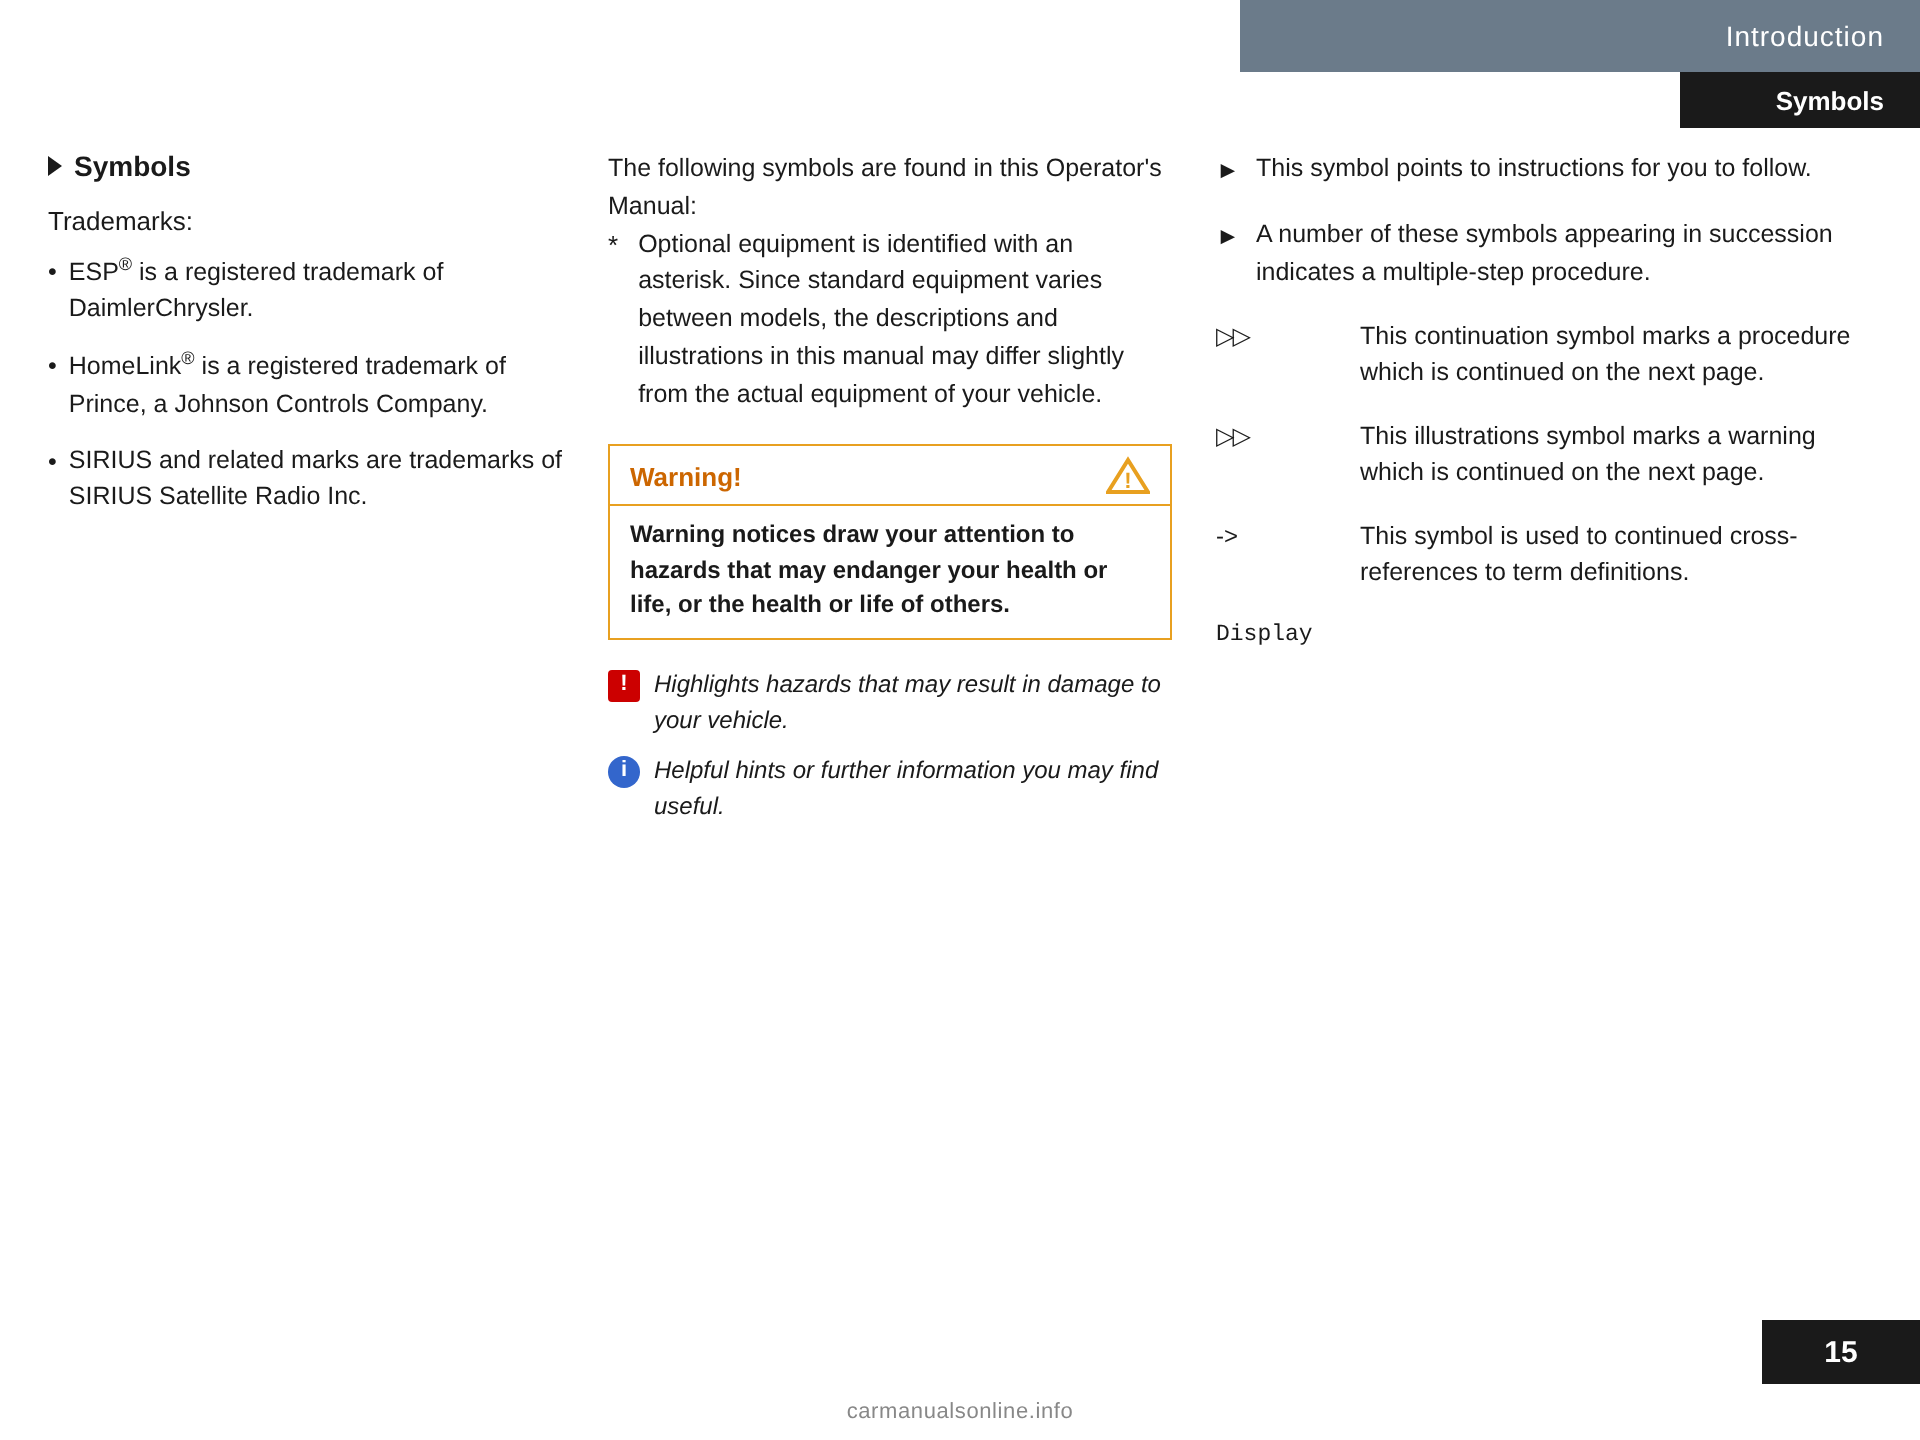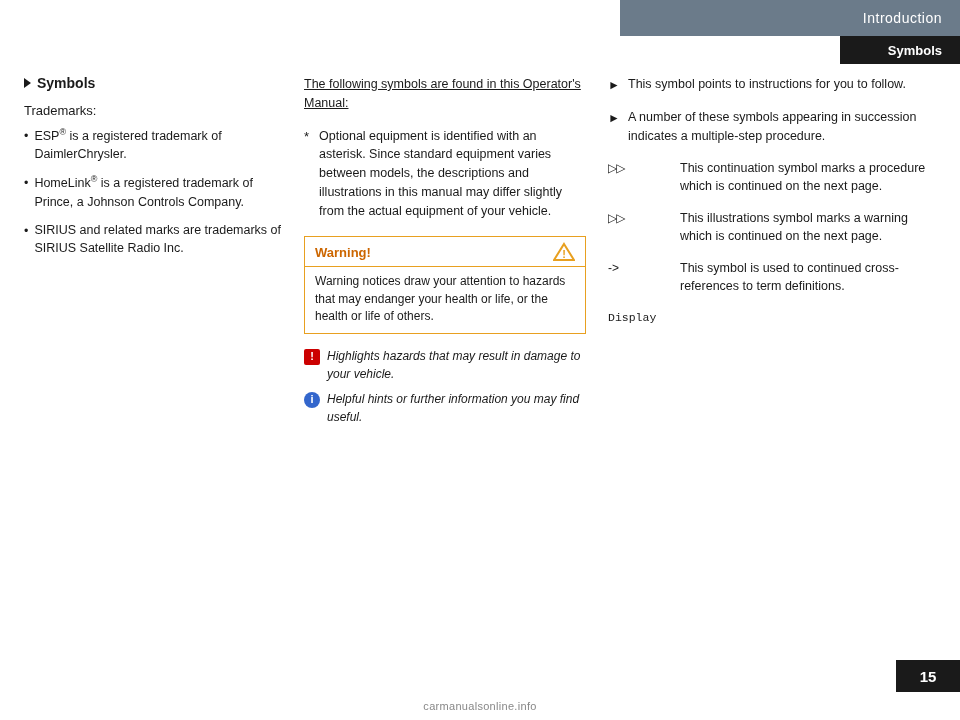--- a/index.html
+++ b/index.html
@@ -51,21 +51,21 @@
       color: #ffffff;
       font-size: 13px;
       font-weight: bold;
     }
 
     
     .page-number-box {
       position: absolute;
       bottom: 28px;
       right: 0;
-      width: 64px;
+      width: 79px;
       height: 32px;
       background: #1a1a1a;
       display: flex;
       align-items: center;
       justify-content: center;
     }
     .page-number {
       color: #ffffff;
       font-size: 15px;
       font-weight: bold;
@@ -150,22 +150,20 @@
     
     .mid-col {
       width: 300px;
       flex-shrink: 0;
       padding-right: 18px;
     }
 
     .mid-intro {
       font-size: 12.5px;
       line-height: 1.5;
-      margin-bottom: 14px;
-      text-decoration: underline;
     }
 
     .asterisk-item {
       display: flex;
       gap: 10px;
       font-size: 12.5px;
       line-height: 1.5;
       margin-bottom: 16px;
     }
     .asterisk-sym {
@@ -193,20 +191,21 @@
     }
     .warning-triangle {
       width: 22px;
       height: 20px;
     }
     .warning-body {
       padding: 6px 10px 8px 10px;
       font-size: 12px;
       line-height: 1.45;
       color: #1a1a1a;
+      font-weight: bold;
     }
 
     
     .note-item {
       display: flex;
       gap: 7px;
       font-size: 12px;
       line-height: 1.45;
       font-style: italic;
       margin-bottom: 8px;

